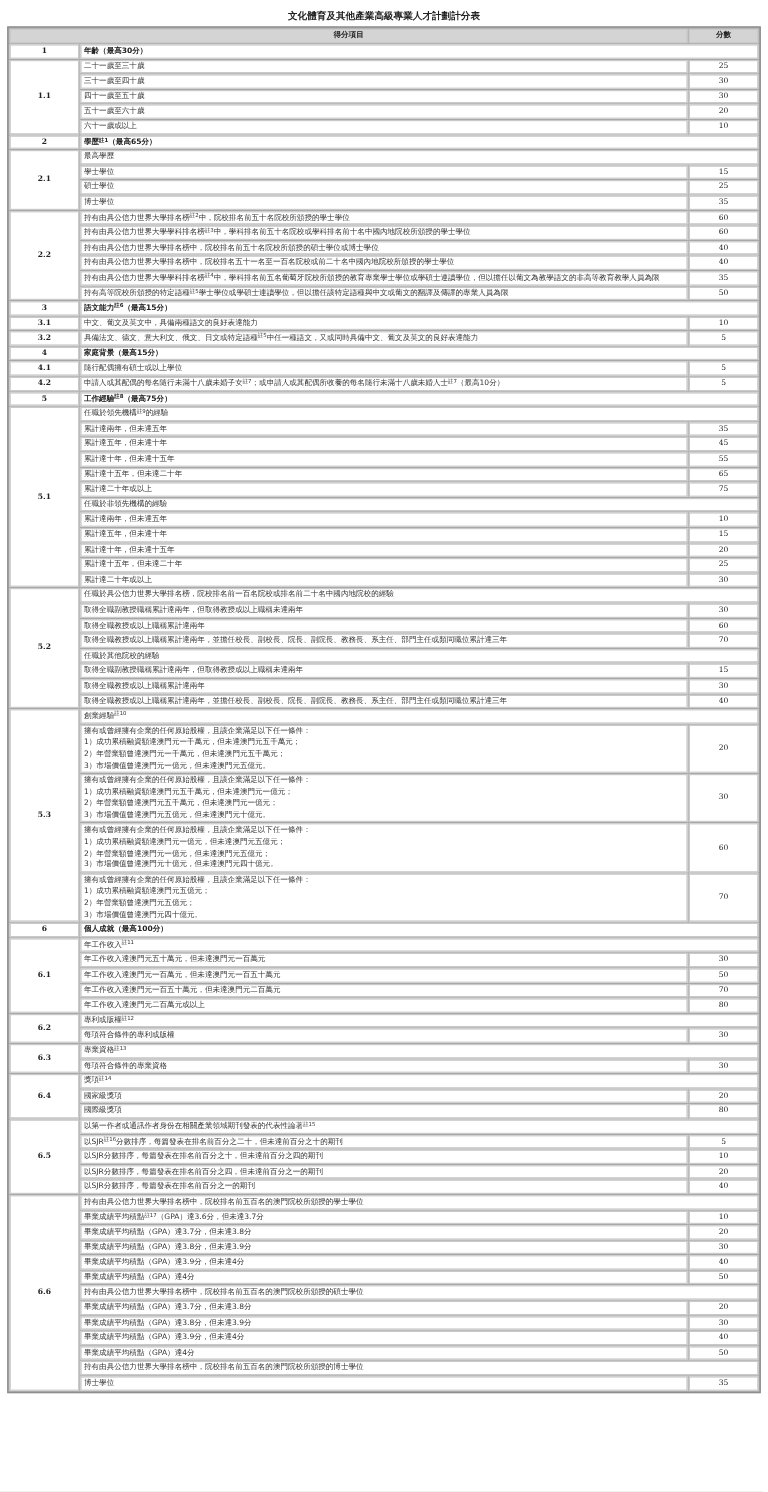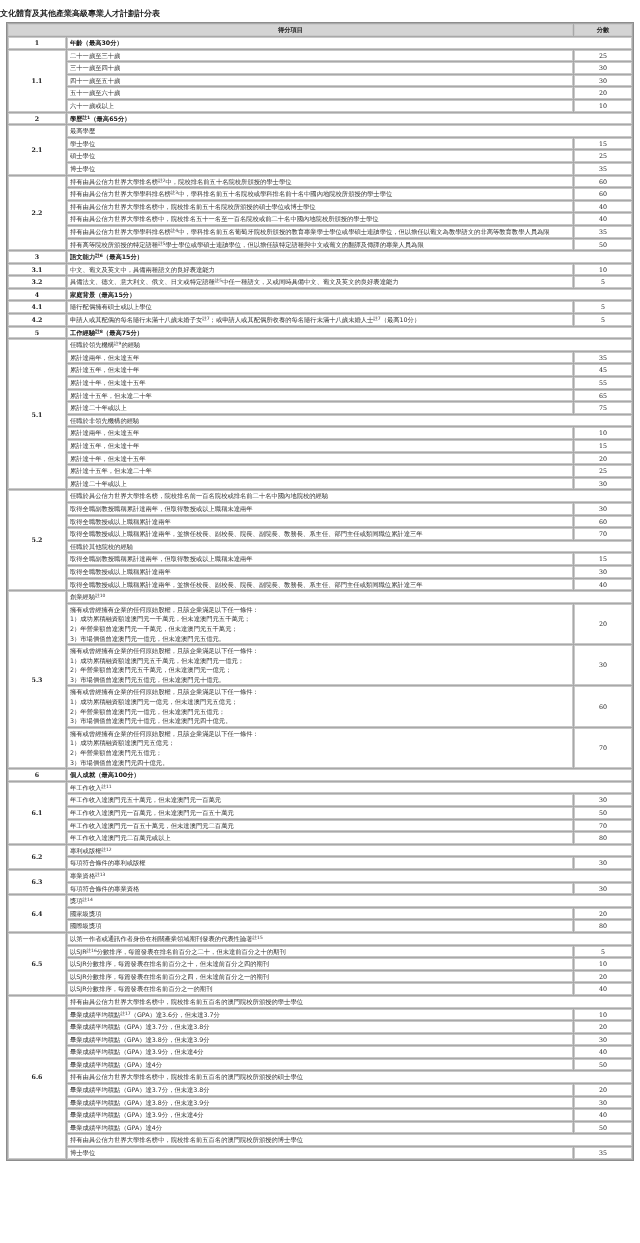--- a/index.html
+++ b/index.html
@@ -1,17 +1,17 @@
 <!DOCTYPE html>
 <html><head>
 <meta charset="utf-8">
 <style>
   html, body { margin: 0; padding: 0; background: #ffffff; }
   body { width: 640px; height: 1243px; overflow: hidden; font-family: "DejaVu Sans", sans-serif; color: #222; }
-  .title { text-align: left; font-size: 8px; font-weight: bold; padding-top: 8px; height: 14px; }
+  .title { text-align: center; font-size: 8px; font-weight: bold; padding-top: 8px; height: 14px; }
   table.score { width: 628px; margin: 0 0 0 6px; border-collapse: separate; border-spacing: 1px; background: #a8a8a8; border: 1px solid #8d8d8d; font-size: 6.3px; table-layout: fixed; }
   table.score td, table.score th { background: #fff; border: 1px solid #c9c9c9; padding: 0 2px; line-height: 9.6px; vertical-align: middle; }
   table.score th { background: #d4d4d4; font-weight: bold; text-align: center; height: 10px; }
   td.num { text-align: center; font-weight: bold; font-family: "DejaVu Serif", serif; }
   td.pts { text-align: center; font-family: "DejaVu Serif", serif; }
   td.sec { font-weight: bold; }
   td.sub { color: #333; }
   sup { font-size: 4.5px; vertical-align: 2px; line-height: 0; }
   .multi { line-height: 9.4px; }
 </style>

